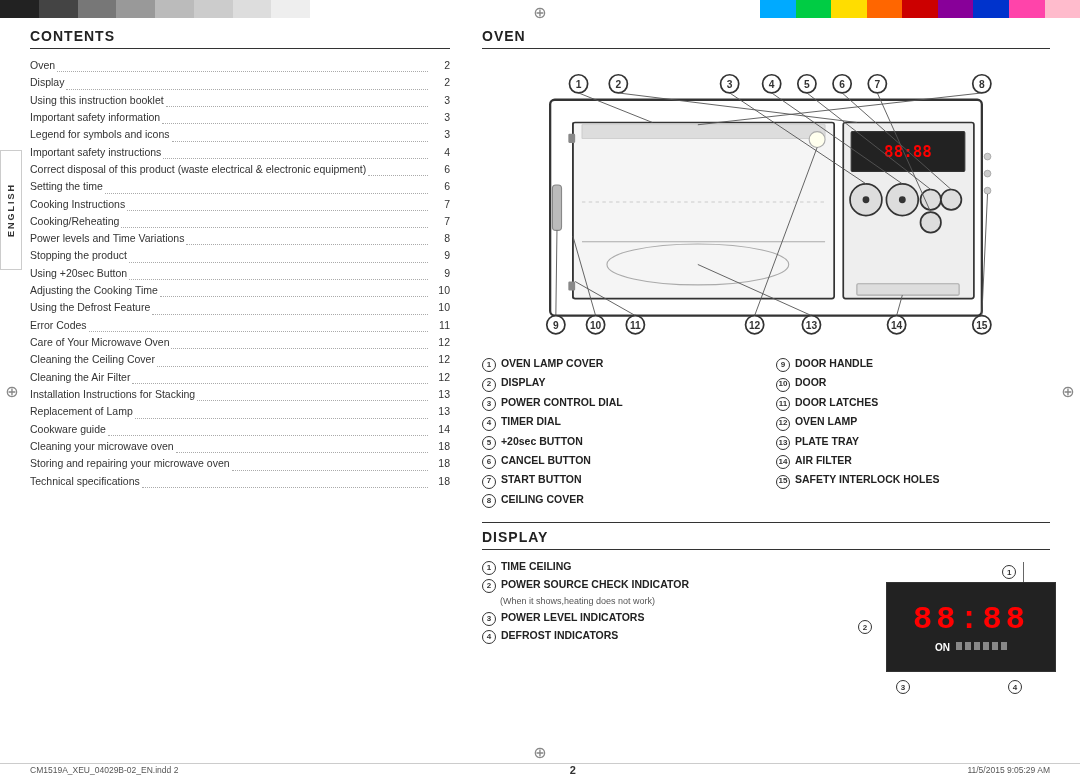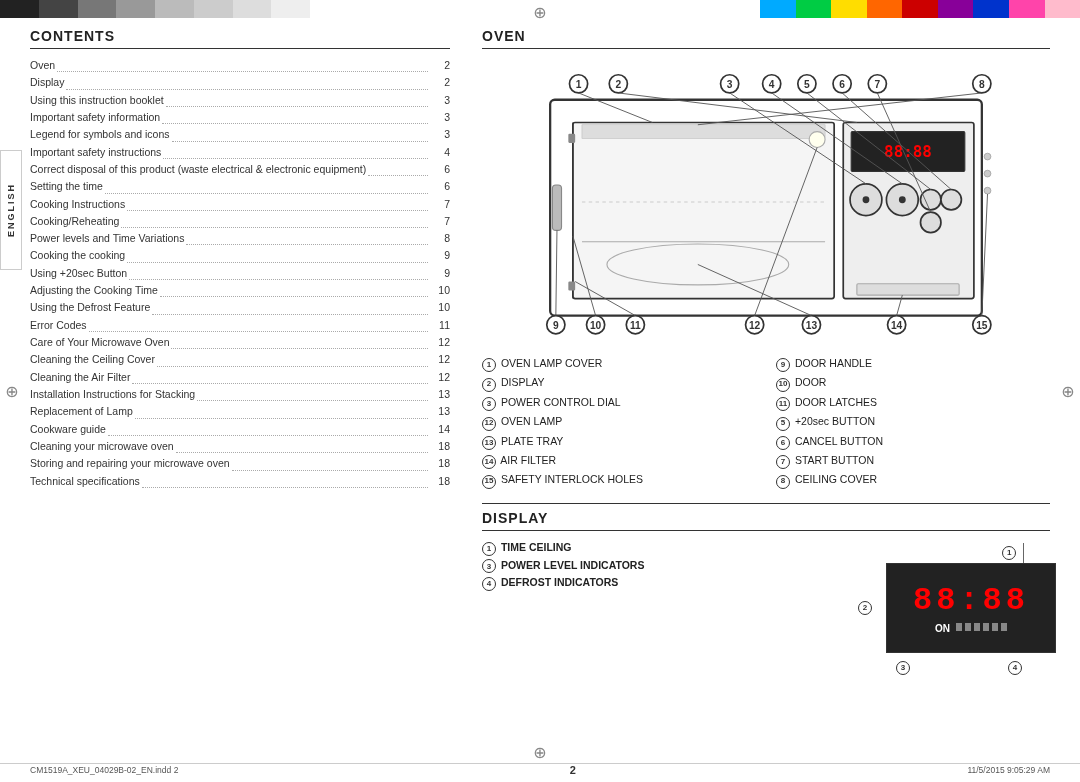--- a/index.html
+++ b/index.html
@@ -139,21 +139,21 @@
       grid-template-columns: 1fr 1fr;
       gap: 2px 20px;
       margin-bottom: 14px;
     }
     .part-item {
       font-size: 10.5px;
       line-height: 1.6;
       color: #222;
     }
     .part-item strong {
-      font-weight: normal;
+      font-weight: bold;
     }
 
     
     .display-section {
       border-top: 1.5px solid #333;
       padding-top: 6px;
     }
     .display-content {
       display: flex;
       gap: 10px;
@@ -370,21 +370,21 @@
       </li>
       <li>
         <span class="toc-item-label">
             <span>Power levels and Time Variations</span>
             <span class="dots"></span>
           </span>
         <span class="toc-item-page">8</span>
       </li>
       <li>
         <span class="toc-item-label">
-            <span>Cooking the cooking</span>
+            <span>Stopping the product</span>
             <span class="dots"></span>
           </span>
         <span class="toc-item-page">9</span>
       </li>
       <li>
         <span class="toc-item-label">
             <span>Using +20sec Button</span>
             <span class="dots"></span>
           </span>
         <span class="toc-item-page">9</span>
@@ -588,38 +588,44 @@
       </svg>
     </div>
 
     <div class="parts-grid">
       <div class="part-item"><span class="callout">1</span> <strong>OVEN LAMP COVER</strong></div>
       <div class="part-item"><span class="callout">9</span> <strong>DOOR HANDLE</strong></div>
       <div class="part-item"><span class="callout">2</span> <strong>DISPLAY</strong></div>
       <div class="part-item"><span class="callout">10</span> <strong>DOOR</strong></div>
       <div class="part-item"><span class="callout">3</span> <strong>POWER CONTROL DIAL</strong></div>
       <div class="part-item"><span class="callout">11</span> <strong>DOOR LATCHES</strong></div>
+      <div class="part-item"><span class="callout">4</span> <strong>TIMER DIAL</strong></div>
       <div class="part-item"><span class="callout">12</span> <strong>OVEN LAMP</strong></div>
       <div class="part-item"><span class="callout">5</span> <strong>+20sec BUTTON</strong></div>
       <div class="part-item"><span class="callout">13</span> <strong>PLATE TRAY</strong></div>
       <div class="part-item"><span class="callout">6</span> <strong>CANCEL BUTTON</strong></div>
       <div class="part-item"><span class="callout">14</span> <strong>AIR FILTER</strong></div>
       <div class="part-item"><span class="callout">7</span> <strong>START BUTTON</strong></div>
       <div class="part-item"><span class="callout">15</span> <strong>SAFETY INTERLOCK HOLES</strong></div>
       <div class="part-item"><span class="callout">8</span> <strong>CEILING COVER</strong></div>
     </div>
 
     <div class="display-section">
       <div class="section-title">DISPLAY</div>
       <div class="display-content">
         <div class="display-list-col">
           <ul class="display-list">
             <li>
               <span class="callout">1</span>
               <strong>TIME CEILING</strong>
+            </li>
+            <li>
+              <span class="callout">2</span>
+              <strong>POWER SOURCE CHECK INDICATOR</strong>
+              <span class="note">(When it shows,heating does not work)</span>
             </li>
             <li>
               <span class="callout">3</span>
               <strong>POWER LEVEL INDICATORS</strong>
             </li>
             <li>
               <span class="callout">4</span>
               <strong>DEFROST INDICATORS</strong>
             </li>
           </ul>

